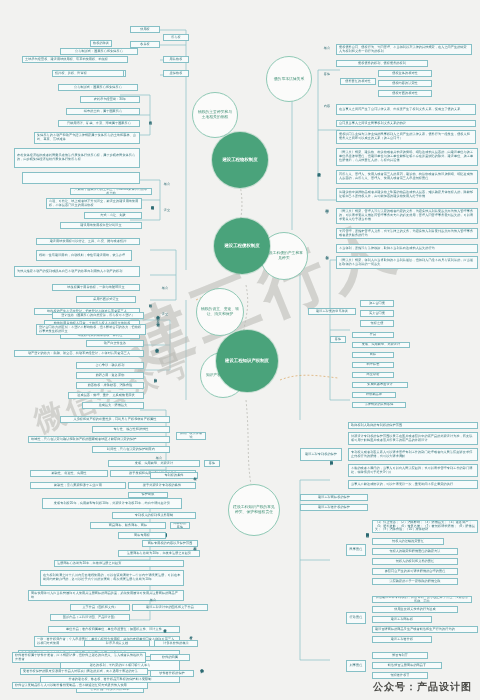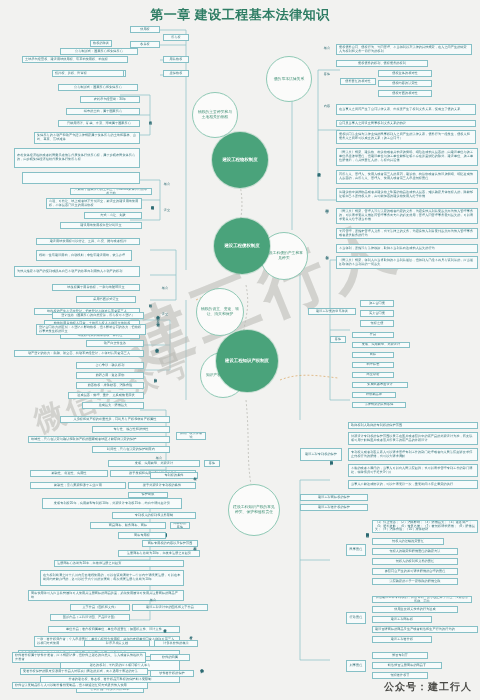--- a/index.html
+++ b/index.html
@@ -96,21 +96,20 @@
       <path d="M300 480 L300 660 M300 480 L330 480 M300 560 L330 560 M300 660 L330 660"></path>
 
       <path d="M240 185 C246 215 236 225 240 245" stroke="#b5b5ae" stroke-dasharray="2 2"></path>
       <path d="M246 285 C252 315 240 325 244 350" stroke="#b5b5ae" stroke-dasharray="2 2"></path>
       <path d="M246 400 C250 440 246 460 252 490" stroke="#b5b5ae" stroke-dasharray="2 2"></path>
       <path d="M196 300 C215 290 230 300 232 320" stroke="#d8a45e" stroke-dasharray="2 2"></path>
       <path d="M280 380 C300 372 320 376 338 378" stroke="#d8a45e" stroke-dasharray="2 2"></path>
     </g>
   </svg>
 
-  <div class="title">第一章 建设工程基本法律知识</div>
 
   <div class="wm wm1">建工行人</div>
   <div class="wm wm2">微信公众号</div>
 
   <div class="gcirc" style="left:212px;top:132px;width:56px;height:56px;">建设工程物权制度</div>
   <div class="gcirc" style="left:214px;top:218px;width:56px;height:56px;">建设工程债权制度</div>
   <div class="gcirc" style="left:216px;top:330px;width:62px;height:62px;">建设工程知识产权制度</div>
 
   <div class="wcirc" style="left:192px;top:92px;width:46px;height:46px;">物权的主要种类和与土地相关的物权</div>
   <div class="wcirc" style="left:266px;top:56px;width:46px;height:46px;">债的基本法律关系</div>
@@ -290,14 +289,14 @@
   <div class="box c" style="left:372px;top:616px;width:60px;height:7px;">建设工程商标权</div>
   <div class="box" style="left:372px;top:626px;width:106px;height:7px;">建设冒牌商标的商品及生产或者销售和生产行为的行为的</div>
   <div class="box c" style="left:372px;top:636px;width:60px;height:7px;">建设工程著作权</div>
   <div class="box c" style="left:346px;top:612px;width:20px;height:12px;">行政责任</div>
 
   <div class="box c" style="left:372px;top:652px;width:56px;height:7px;">假冒专利罪</div>
   <div class="box c" style="left:372px;top:662px;width:70px;height:7px;">销售假冒注册商标的商品罪</div>
   <div class="box c" style="left:372px;top:672px;width:56px;height:7px;">侵犯著作权罪</div>
   <div class="box c" style="left:346px;top:660px;width:20px;height:12px;">刑事责任</div>
 
-  <div class="footer">公众号：建工行人</div>
+  <div class="footer">公众号：产品设计图</div>
 </div>
 
 </body></html>

